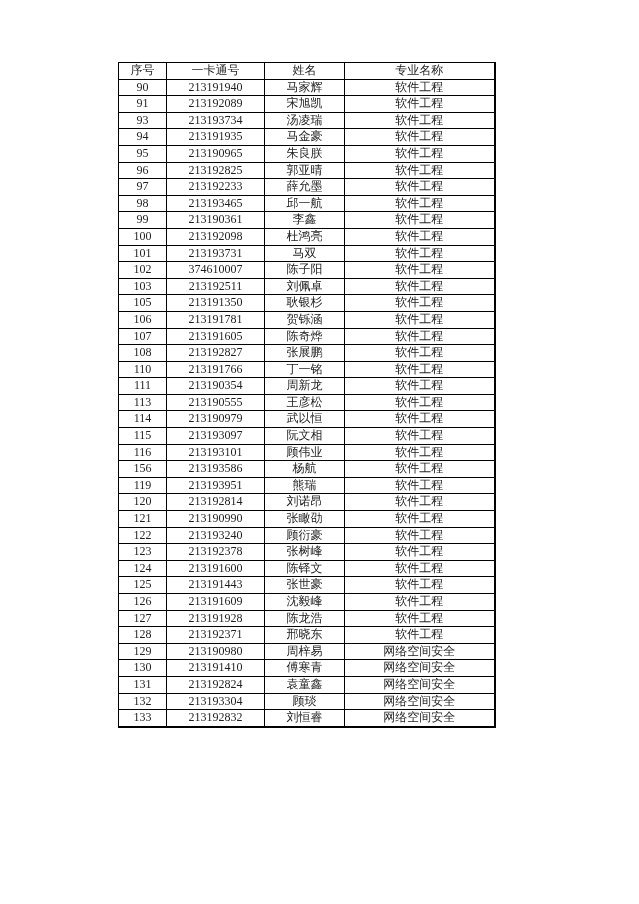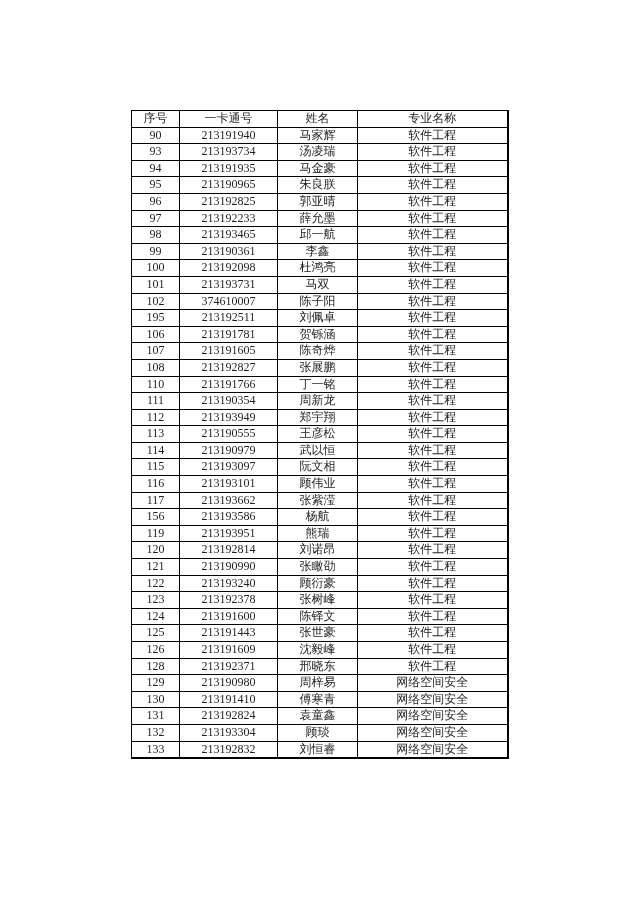--- a/index.html
+++ b/index.html
@@ -10,23 +10,22 @@
   body {
     width: 639px;
     height: 904px;
     position: relative;
     background: #ffffff;
     font-family: "Liberation Serif", "DejaVu Serif", serif;
     color: #1f1f1f;
   }
   .sheet {
     position: absolute;
-    left: 131px;
+    left: 118px;
     top: 62px;
-    margin-top: 48px;
   }
   table.roster {
     border-collapse: collapse;
     table-layout: fixed;
     border: 1px solid #000;
     border-right-width: 2px;
     border-bottom-width: 2px;
   }
   .roster th, .roster td {
     border: 1px solid #000;
@@ -65,20 +64,26 @@
       </tr>
     </thead>
     <tbody>
         <tr>
           <td>90</td>
           <td>213191940</td>
           <td>马家辉</td>
           <td>软件工程</td>
         </tr>
         <tr>
+          <td>91</td>
+          <td>213192089</td>
+          <td>宋旭凯</td>
+          <td>软件工程</td>
+        </tr>
+        <tr>
           <td>93</td>
           <td>213193734</td>
           <td>汤凌瑞</td>
           <td>软件工程</td>
         </tr>
         <tr>
           <td>94</td>
           <td>213191935</td>
           <td>马金豪</td>
           <td>软件工程</td>
@@ -125,23 +130,29 @@
           <td>马双</td>
           <td>软件工程</td>
         </tr>
         <tr>
           <td>102</td>
           <td>374610007</td>
           <td>陈子阳</td>
           <td>软件工程</td>
         </tr>
         <tr>
-          <td>195</td>
+          <td>103</td>
           <td>213192511</td>
           <td>刘佩卓</td>
+          <td>软件工程</td>
+        </tr>
+        <tr>
+          <td>105</td>
+          <td>213191350</td>
+          <td>耿银杉</td>
           <td>软件工程</td>
         </tr>
         <tr>
           <td>106</td>
           <td>213191781</td>
           <td>贺铄涵</td>
           <td>软件工程</td>
         </tr>
         <tr>
           <td>107</td>
@@ -161,26 +172,20 @@
           <td>丁一铭</td>
           <td>软件工程</td>
         </tr>
         <tr>
           <td>111</td>
           <td>213190354</td>
           <td>周新龙</td>
           <td>软件工程</td>
         </tr>
         <tr>
-          <td>112</td>
-          <td>213193949</td>
-          <td>郑宇翔</td>
-          <td>软件工程</td>
-        </tr>
-        <tr>
           <td>113</td>
           <td>213190555</td>
           <td>王彦松</td>
           <td>软件工程</td>
         </tr>
         <tr>
           <td>114</td>
           <td>213190979</td>
           <td>武以恒</td>
           <td>软件工程</td>
@@ -191,26 +196,20 @@
           <td>阮文相</td>
           <td>软件工程</td>
         </tr>
         <tr>
           <td>116</td>
           <td>213193101</td>
           <td>顾伟业</td>
           <td>软件工程</td>
         </tr>
         <tr>
-          <td>117</td>
-          <td>213193662</td>
-          <td>张紫滢</td>
-          <td>软件工程</td>
-        </tr>
-        <tr>
           <td>156</td>
           <td>213193586</td>
           <td>杨航</td>
           <td>软件工程</td>
         </tr>
         <tr>
           <td>119</td>
           <td>213193951</td>
           <td>熊瑞</td>
           <td>软件工程</td>
@@ -248,20 +247,26 @@
         <tr>
           <td>125</td>
           <td>213191443</td>
           <td>张世豪</td>
           <td>软件工程</td>
         </tr>
         <tr>
           <td>126</td>
           <td>213191609</td>
           <td>沈毅峰</td>
+          <td>软件工程</td>
+        </tr>
+        <tr>
+          <td>127</td>
+          <td>213191928</td>
+          <td>陈龙浩</td>
           <td>软件工程</td>
         </tr>
         <tr>
           <td>128</td>
           <td>213192371</td>
           <td>邢晓东</td>
           <td>软件工程</td>
         </tr>
         <tr>
           <td>129</td>

